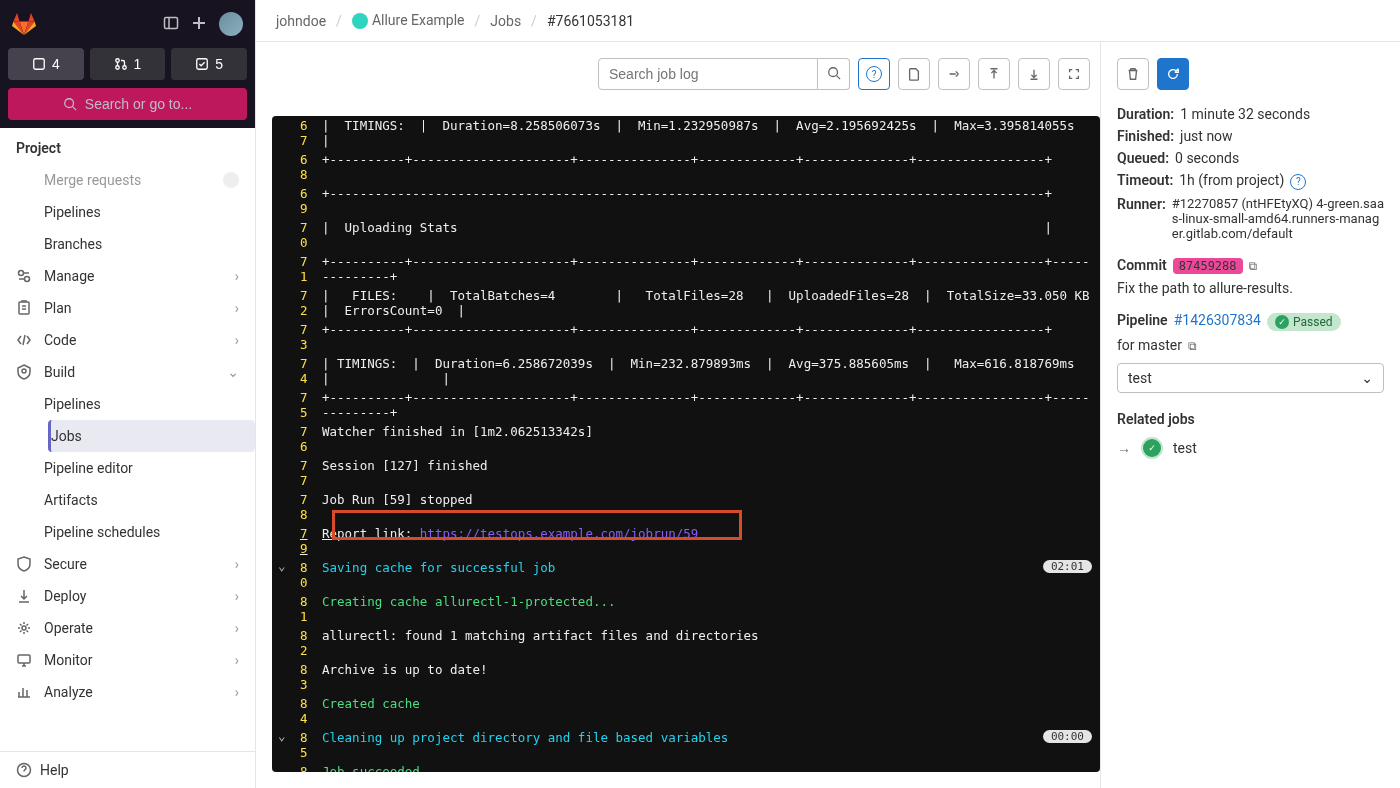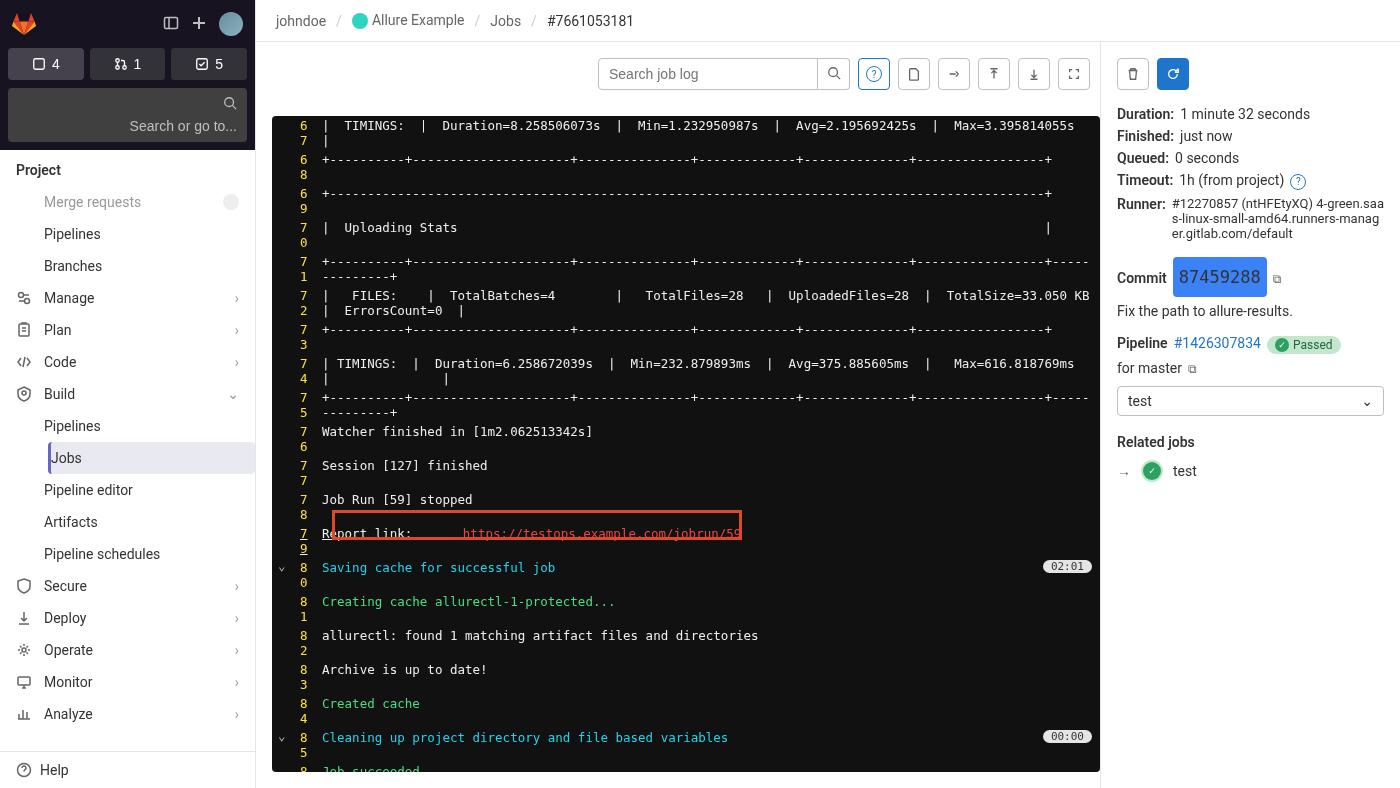--- a/index.html
+++ b/index.html
@@ -8,21 +8,21 @@
 .sidebar { width: 256px; background: #fff; border-right: 1px solid #e5e5e5; display: flex; flex-direction: column; }
 .sidebar-top { background: #171321; padding: 8px; }
 .sidebar-top-row { display: flex; align-items: center; justify-content: space-between; padding: 4px; }
 .logo { width: 24px; height: 24px; }
 .top-icons { display: flex; gap: 12px; align-items: center; }
 .top-icon { color: #bfbfc3; cursor: pointer; }
 .avatar { width: 24px; height: 24px; border-radius: 50%; background: linear-gradient(135deg, #6b8e9e, #8ab0c0); }
 .badge-row { display: flex; gap: 6px; margin-top: 8px; }
 .badge-btn { flex: 1; display: flex; align-items: center; justify-content: center; gap: 6px; background: #333238; color: #fff; border: none; border-radius: 4px; padding: 8px 10px; font-size: 14px; cursor: pointer; }
 .badge-btn.active { background: #45424d; }
-.search-btn { display: flex; align-items: flex-end; justify-content: center; gap: 8px; background: #404040; color: #bfbfc3; border: none; border-radius: 4px; padding: 8px 10px; font-size: 14px; margin-top: 8px; width: 100%; cursor: pointer; flex-direction: column; }
+.search-btn { display: flex; align-items: center; justify-content: center; gap: 8px; background: #be185d; color: #bfbfc3; border: none; border-radius: 4px; padding: 8px 10px; font-size: 14px; margin-top: 8px; width: 100%; cursor: pointer; }
 .sidebar-section { padding: 12px 16px 8px; font-weight: 600; font-size: 14px; color: #333; }
 .sidebar-scroll { flex: 1; overflow-y: auto; }
 .nav-item { display: flex; align-items: center; gap: 12px; padding: 8px 16px; color: #333; cursor: pointer; position: relative; }
 .nav-item .chev { margin-left: auto; color: #999; }
 .nav-sub { padding-left: 44px; }
 .nav-sub .nav-item { padding-left: 0; }
 .nav-item.active { background: #e9e9f2; border-left: 3px solid #6666c4; margin-left: 4px; border-radius: 4px; }
 .nav-item.dim { color: #999; }
 .nav-icon { width: 16px; height: 16px; display: inline-flex; align-items: center; justify-content: center; color: #666; }
 .help-row { border-top: 1px solid #e5e5e5; padding: 10px 16px; display: flex; align-items: center; gap: 8px; cursor: pointer; }
@@ -39,34 +39,34 @@
 .search-log input { border: 1px solid #bfbfc3; border-radius: 4px 0 0 4px; padding: 6px 10px; font-size: 14px; width: 220px; height: 32px; }
 .search-log button { border: 1px solid #bfbfc3; border-left: none; border-radius: 0 4px 4px 0; background: #fff; width: 32px; height: 32px; cursor: pointer; }
 .tb-btn { width: 32px; height: 32px; border: 1px solid #bfbfc3; background: #fff; border-radius: 4px; display: flex; align-items: center; justify-content: center; cursor: pointer; color: #666; }
 .tb-btn.blue { color: #1f75cb; border-color: #1f75cb; }
 .log { background: #111; color: #eee; font-family: ui-monospace, Menlo, Consolas, monospace; font-size: 12.5px; border-radius: 4px; overflow: auto; flex: 1; position: relative; }
 .log-line { display: flex; padding: 2px 8px 2px 0; white-space: pre-wrap; word-break: break-all; }
 .ln { width: 50px; text-align: left; color: #fde047; padding-right: 12px; flex-shrink: 0; user-select: none; padding-left: 28px; }
 .lc { flex: 1; }
 .lc.green { color: #4ade80; }
 .lc.cyan { color: #22d3ee; }
-.lc a { color: #ef4444; text-decoration: underline; margin-left: 43px; }
+.lc a { color: #8b5cf6; text-decoration: underline; }
 .fold { position: absolute; left: -2px; color: #bbb; cursor: pointer; }
 .log-line .time-badge { background: #e5e5e5; color: #333; border-radius: 10px; padding: 0 8px; font-size: 11px; margin-left: auto; align-self: flex-start; }
 .log-line-wrap { position: relative; }
 .highlight-box { position: absolute; border: 3px solid #d94a2b; pointer-events: none; }
 .details { width: 300px; border-left: 1px solid #e5e5e5; padding: 16px; overflow-y: auto; flex-shrink: 0; }
 .details-top { display: flex; gap: 8px; margin-bottom: 16px; }
 .dt-btn { width: 32px; height: 32px; border: 1px solid #bfbfc3; border-radius: 4px; background: #fff; display: flex; align-items: center; justify-content: center; cursor: pointer; }
 .dt-btn.primary { background: #1f75cb; border-color: #1f75cb; color: #fff; }
 .kv { margin-bottom: 6px; display: flex; flex-wrap: wrap; gap: 6px; align-items: baseline; }
 .kv .k { font-weight: 600; }
 .kv .v { color: #333; }
 .kv .v.small { font-size: 13px; word-break: break-all; }
-.code-badge { background: #3b82f6; color: #333; border-radius: 4px; padding: 10px 6px; font-family: ui-monospace, monospace; font-size: 17px; }
+.code-badge { background: #ec4899; color: #333; border-radius: 4px; padding: 1px 6px; font-family: ui-monospace, monospace; font-size: 12px; }
 .pipeline-link { color: #1f75cb; cursor: pointer; }
 .status-pill { display: inline-flex; align-items: center; gap: 4px; background: #c3e6cd; color: #24663b; border-radius: 12px; padding: 2px 8px; font-size: 12px; }
 .status-pill .dot { width: 14px; height: 14px; background: #2da160; border-radius: 50%; display: inline-flex; align-items: center; justify-content: center; color: #fff; font-size: 9px; }
 .select { width: 100%; border: 1px solid #bfbfc3; border-radius: 4px; padding: 6px 10px; margin-top: 10px; display: flex; justify-content: space-between; align-items: center; cursor: pointer; }
 .section-h { font-weight: 600; margin: 18px 0 10px; }
 .related-job { display: flex; align-items: center; gap: 10px; }
 .related-job .arrow { color: #666; }
 .copy-icon { color: #666; cursor: pointer; font-size: 12px; }
 .help-q { width:16px; height:16px; border:1px solid #1f75cb; color:#1f75cb; border-radius:50%; display:inline-flex; align-items:center; justify-content:center; font-size:10px; }
 </style>

